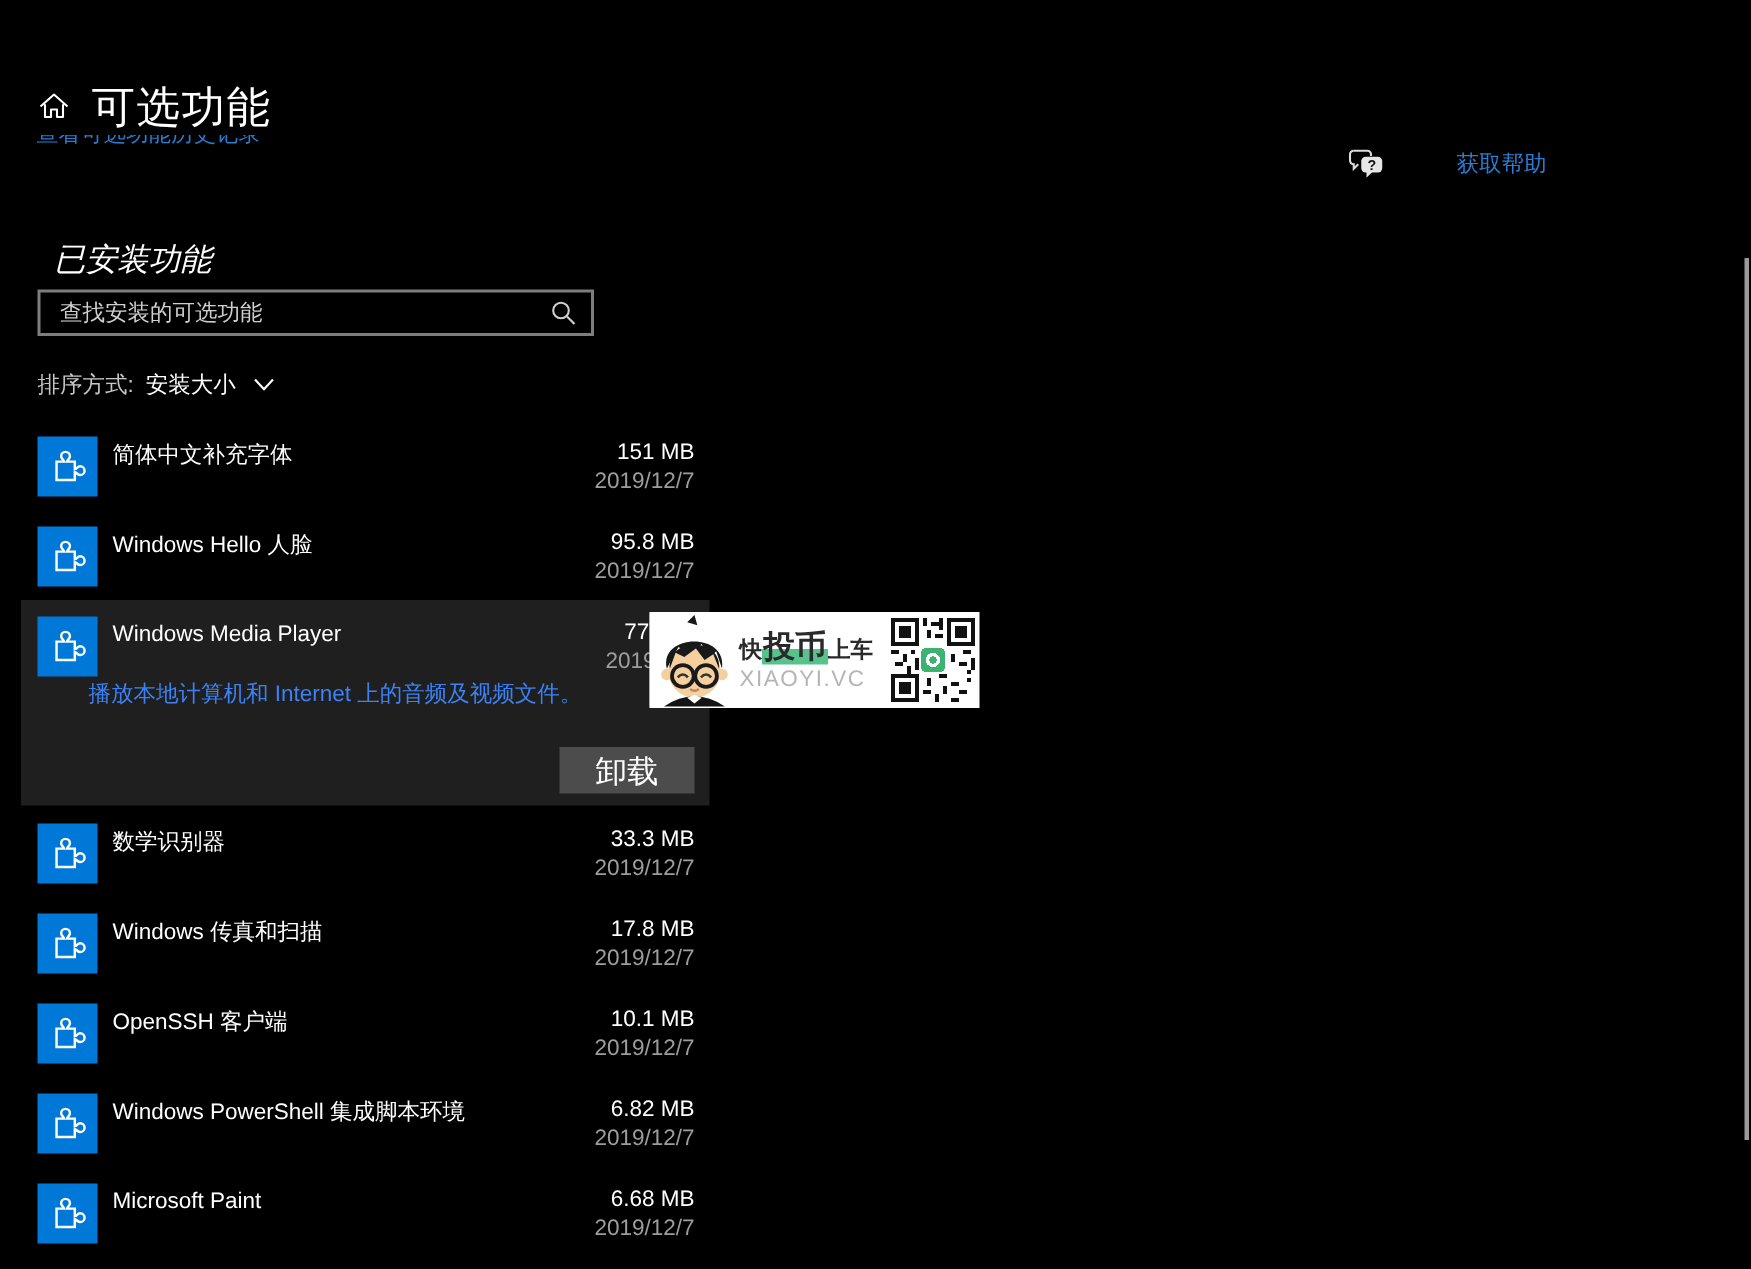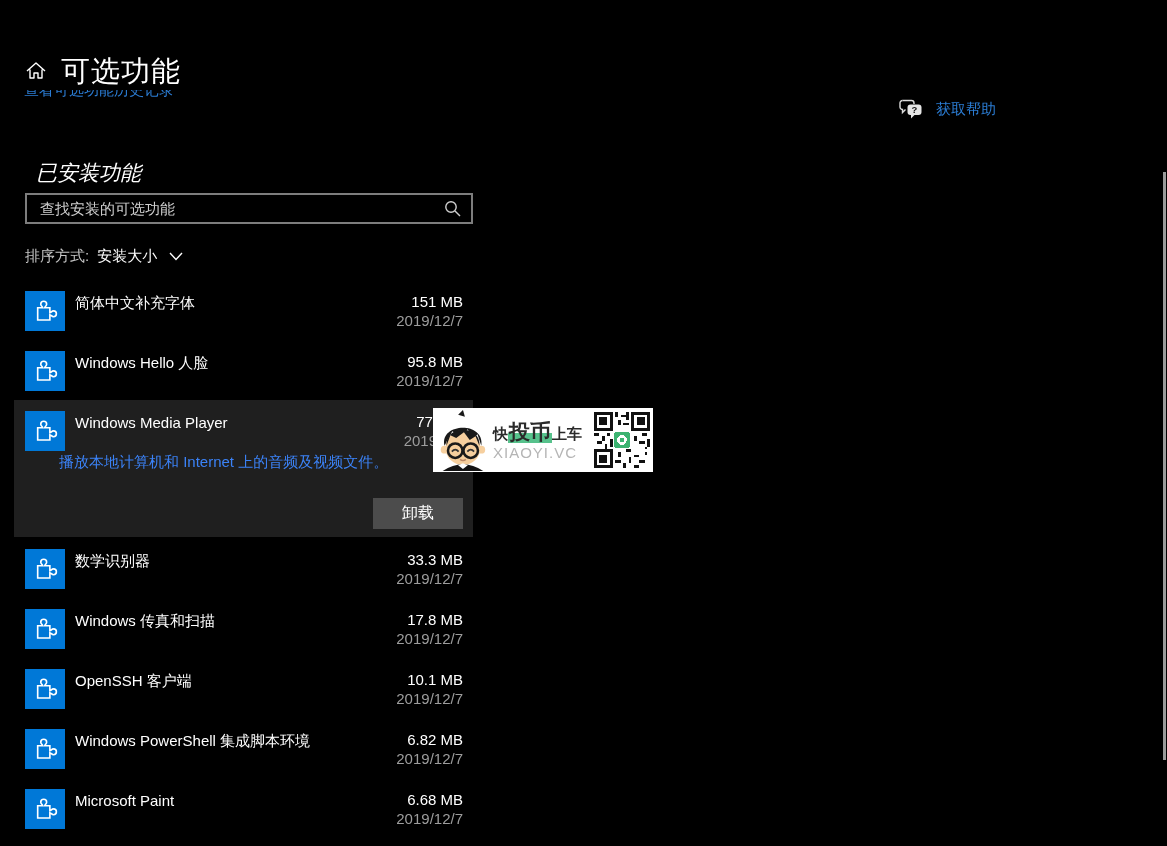--- a/index.html
+++ b/index.html
@@ -13,45 +13,45 @@
   .back-btn{position:absolute;left:10px;top:0;width:46px;height:40px;display:flex;align-items:center;justify-content:center;}
   .app-title{position:absolute;left:62px;top:12px;font-size:14px;color:#fff;}
   .winctl{position:absolute;top:0;width:46px;height:40px;display:flex;align-items:center;justify-content:center;}
   .winctl.min{right:92px}.winctl.max{right:46px}.winctl.close{right:0}
   
   .home-icon{position:absolute;left:25px;top:60px;}
   .page-title{position:absolute;left:61px;top:52px;font-size:29px;font-weight:400;color:#fff;letter-spacing:1px;}
   .history-link-clip{position:absolute;left:24px;top:90px;height:13px;overflow:hidden;font-family:Liberation Serif, serif;}
   .history-link{display:block;margin-top:-10px;font-size:15px;line-height:20px;color:#2b7cd3;white-space:nowrap;}
   .gethelp{position:absolute;left:899px;top:99px;display:flex;align-items:center;gap:12px;}
-  .gethelp-label{font-size:15px;color:#2b7cd3;}
+  .gethelp-label{font-size:15px;color:#2b7cd3;margin-left:35px;}
   
   .section-title{position:absolute;left:24px;top:147px;font-size:21px;font-weight:400;color:#fff;}
-  .searchbox{position:absolute;left:25px;top:193px;width:448px;height:31px;border:2px solid #7d7d7d;background:#000;box-sizing:border-box;display:flex;align-items:center;}
+  .searchbox{position:absolute;left:25px;top:193px;width:371px;height:31px;border:2px solid #7d7d7d;background:#000;box-sizing:border-box;display:flex;align-items:center;}
   .searchbox input{flex:1;background:transparent;border:0;outline:0;color:#fff;font-size:15px;padding:0 8px 0 13px;font-family:inherit;}
   .searchbox input::placeholder{color:#cfcfcf;opacity:1;}
   .search-icon{margin-right:10px;display:flex;}
   .sortrow{position:absolute;left:25px;top:247px;display:flex;align-items:center;font-size:15px;}
   .sort-label{color:#c6c6c6;}
   .sort-value{color:#fff;margin-left:8px;}
   .sort-chevron{margin-left:12px;display:flex;}
   
   .feature-row{position:absolute;left:25px;width:448px;height:40px;}
   .tile{position:absolute;left:0;top:0;width:40px;height:40px;background:#0078d7;display:flex;align-items:center;justify-content:center;}
   .feature-name{position:absolute;left:50px;top:3px;font-size:15px;color:#fff;white-space:nowrap;}
   .feature-meta{position:absolute;right:10px;top:2px;text-align:right;}
   .feature-size{font-size:15px;color:#fff;line-height:18px;}
   .feature-date{font-size:15px;color:#9d9d9d;line-height:19px;}
   
   .expanded{position:absolute;left:14px;top:400px;width:459px;height:137px;background:#1f1f1f;}
   .expanded .tile{left:11px;top:11px;}
   .exp-name{position:absolute;left:61px;top:14px;font-size:15px;color:#fff;}
   .exp-meta{position:absolute;right:36px;top:13px;text-align:right;}
   .exp-desc{position:absolute;left:45px;top:53px;font-size:15px;color:#3b82f6;}
-  .uninstall-btn{position:absolute;left:359px;top:98px;width:90px;height:31px;background:#4c4c4c;border:0;color:#fff;font-size:16px;font-family:inherit;display:flex;align-items:center;justify-content:center;}
+  .uninstall-btn{position:absolute;left:359px;top:98px;width:90px;height:31px;background:#4c4c4c;border:0;color:#fff;font-size:21px;font-family:inherit;display:flex;align-items:center;justify-content:center;}
   
   .watermark{position:absolute;left:433px;top:408px;width:220px;height:64px;background:#fff;display:flex;align-items:center;z-index:5;}
   .wm-avatar{flex:0 0 58px;height:64px;}
   .wm-text{flex:1;padding-left:2px;line-height:1;}
   .wm-line1{font-size:15px;font-weight:bold;color:#2a2a2a;white-space:nowrap;}
   .wm-line1 .hl{font-size:21px;background:linear-gradient(to bottom,transparent 55%,#57c28c 55%);padding:0 1px;}
   .wm-line2{font-size:15px;color:#b5b5b5;letter-spacing:1px;margin-top:3px;}
   .wm-qr{flex:0 0 56px;height:56px;margin-right:3px;}
   
   .scroll-thumb{position:absolute;right:1px;top:172px;width:3px;height:588px;background:#9a9a9a;}

